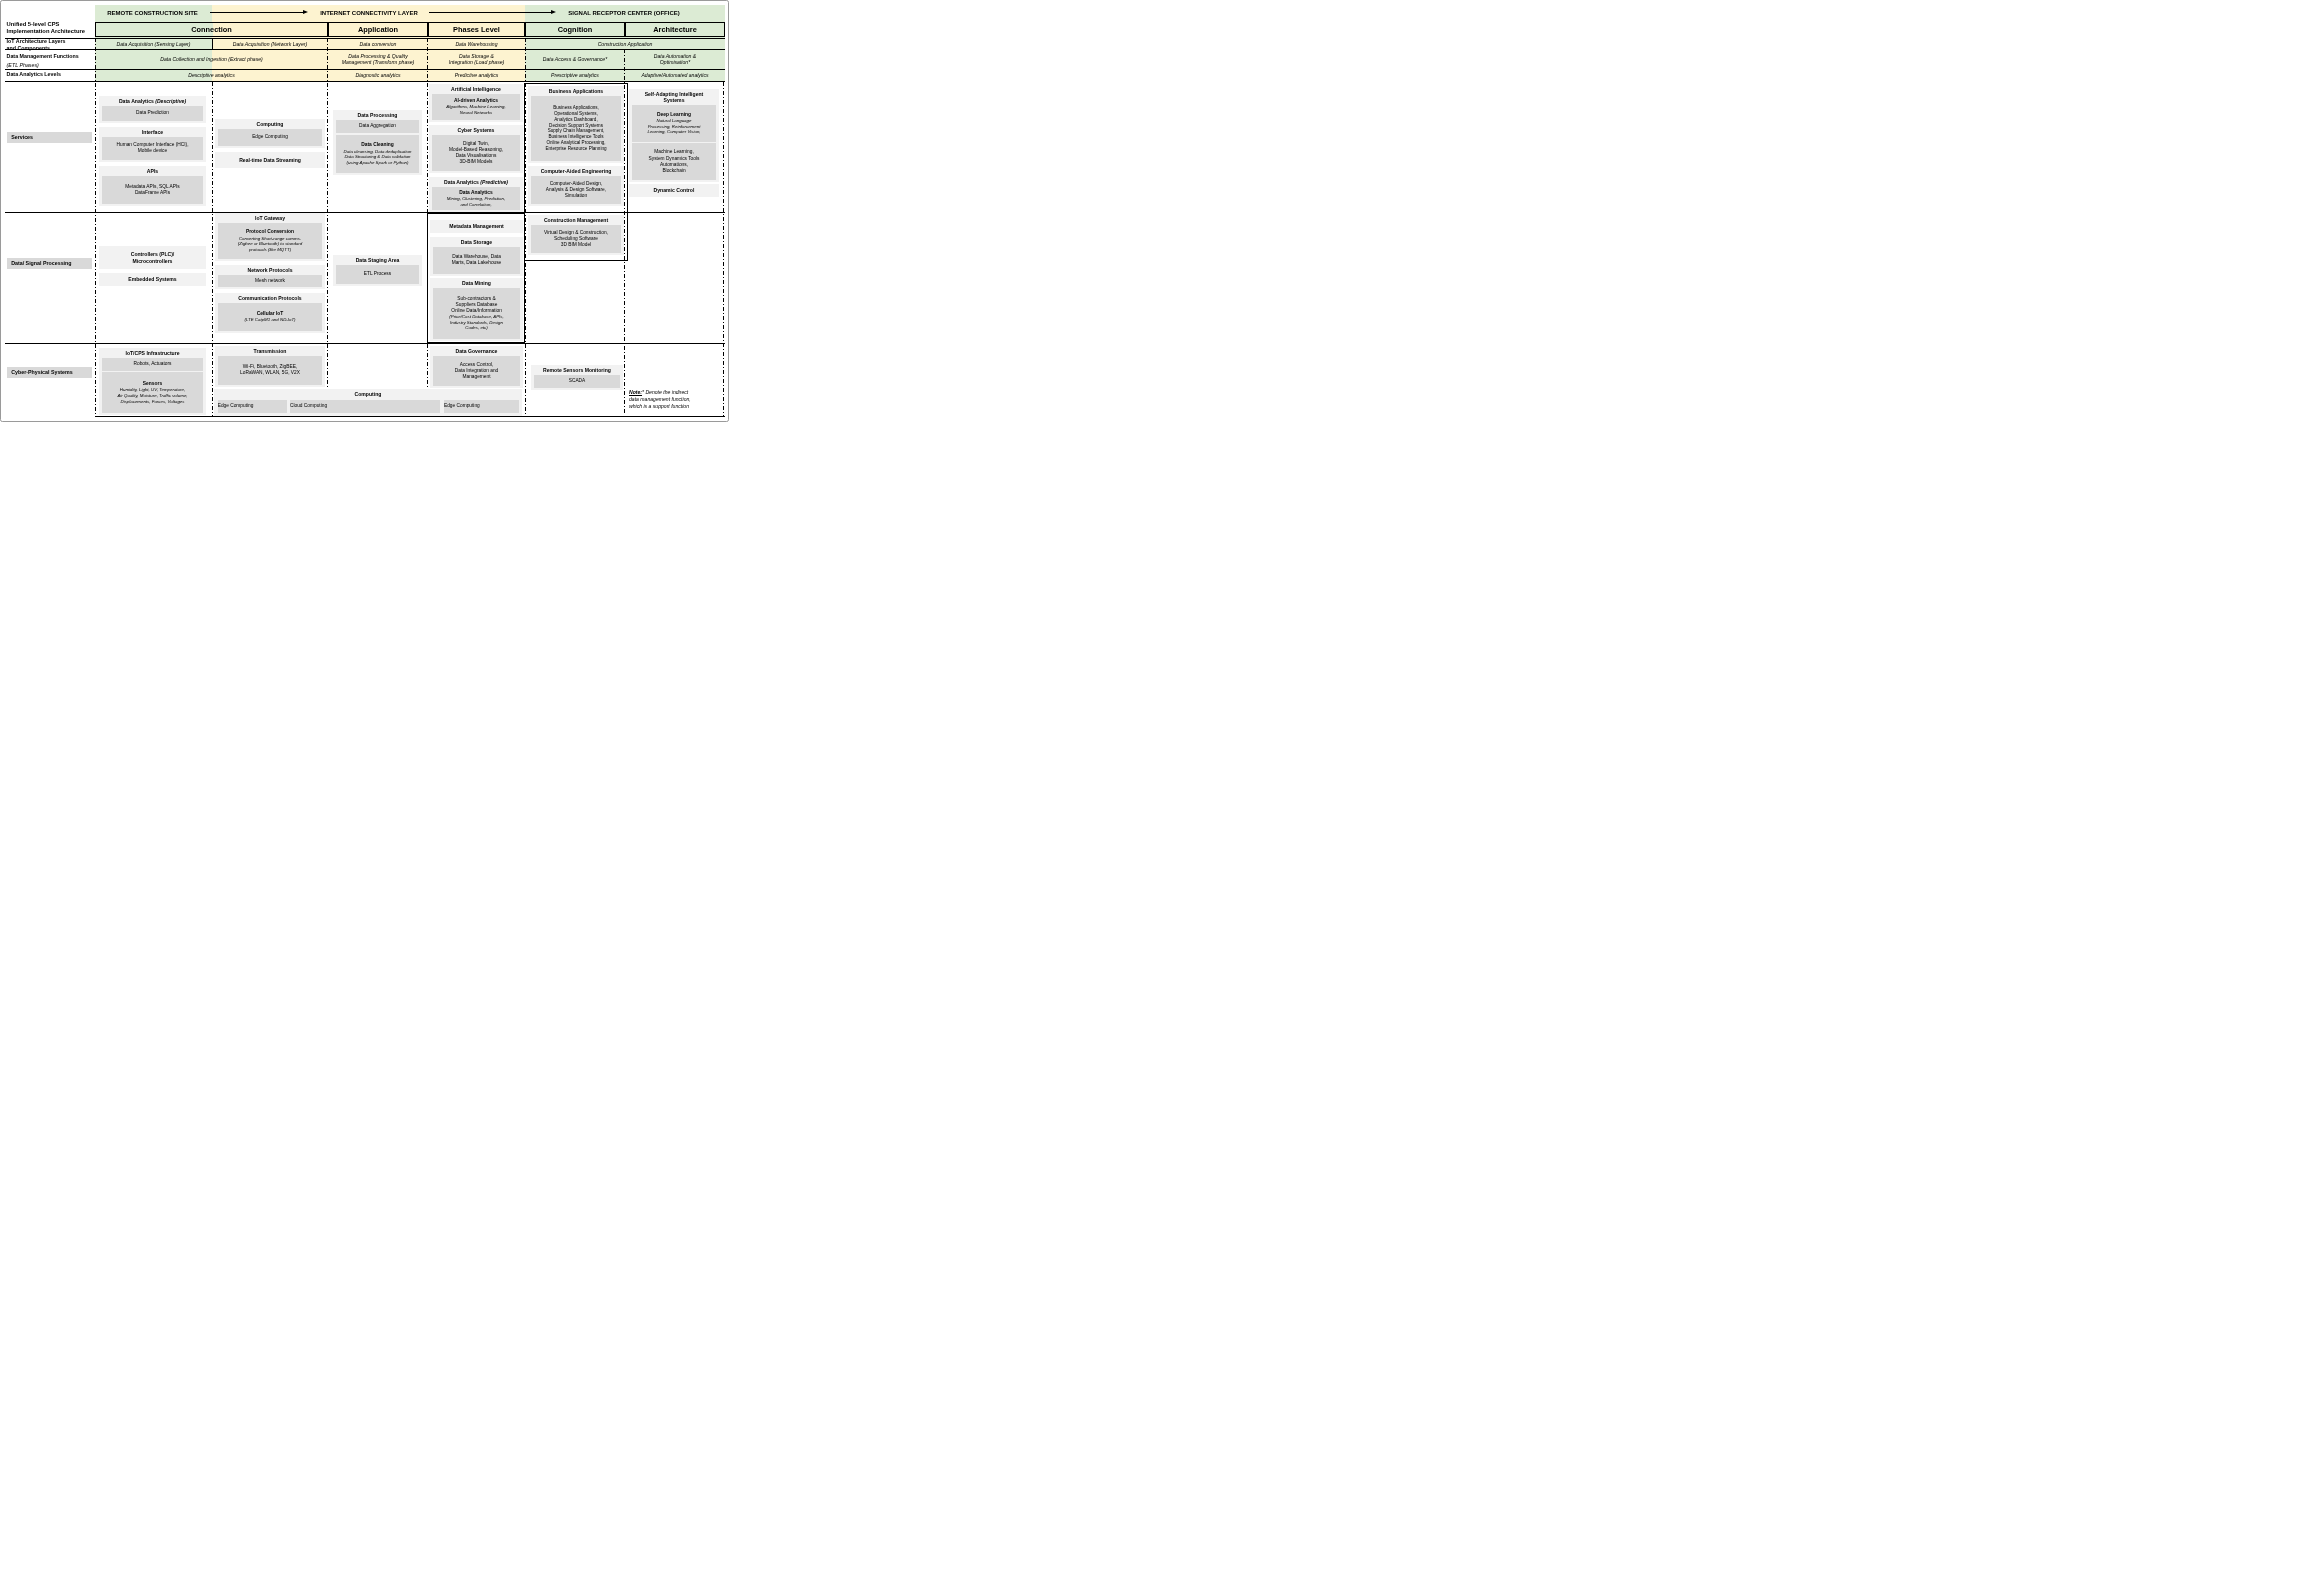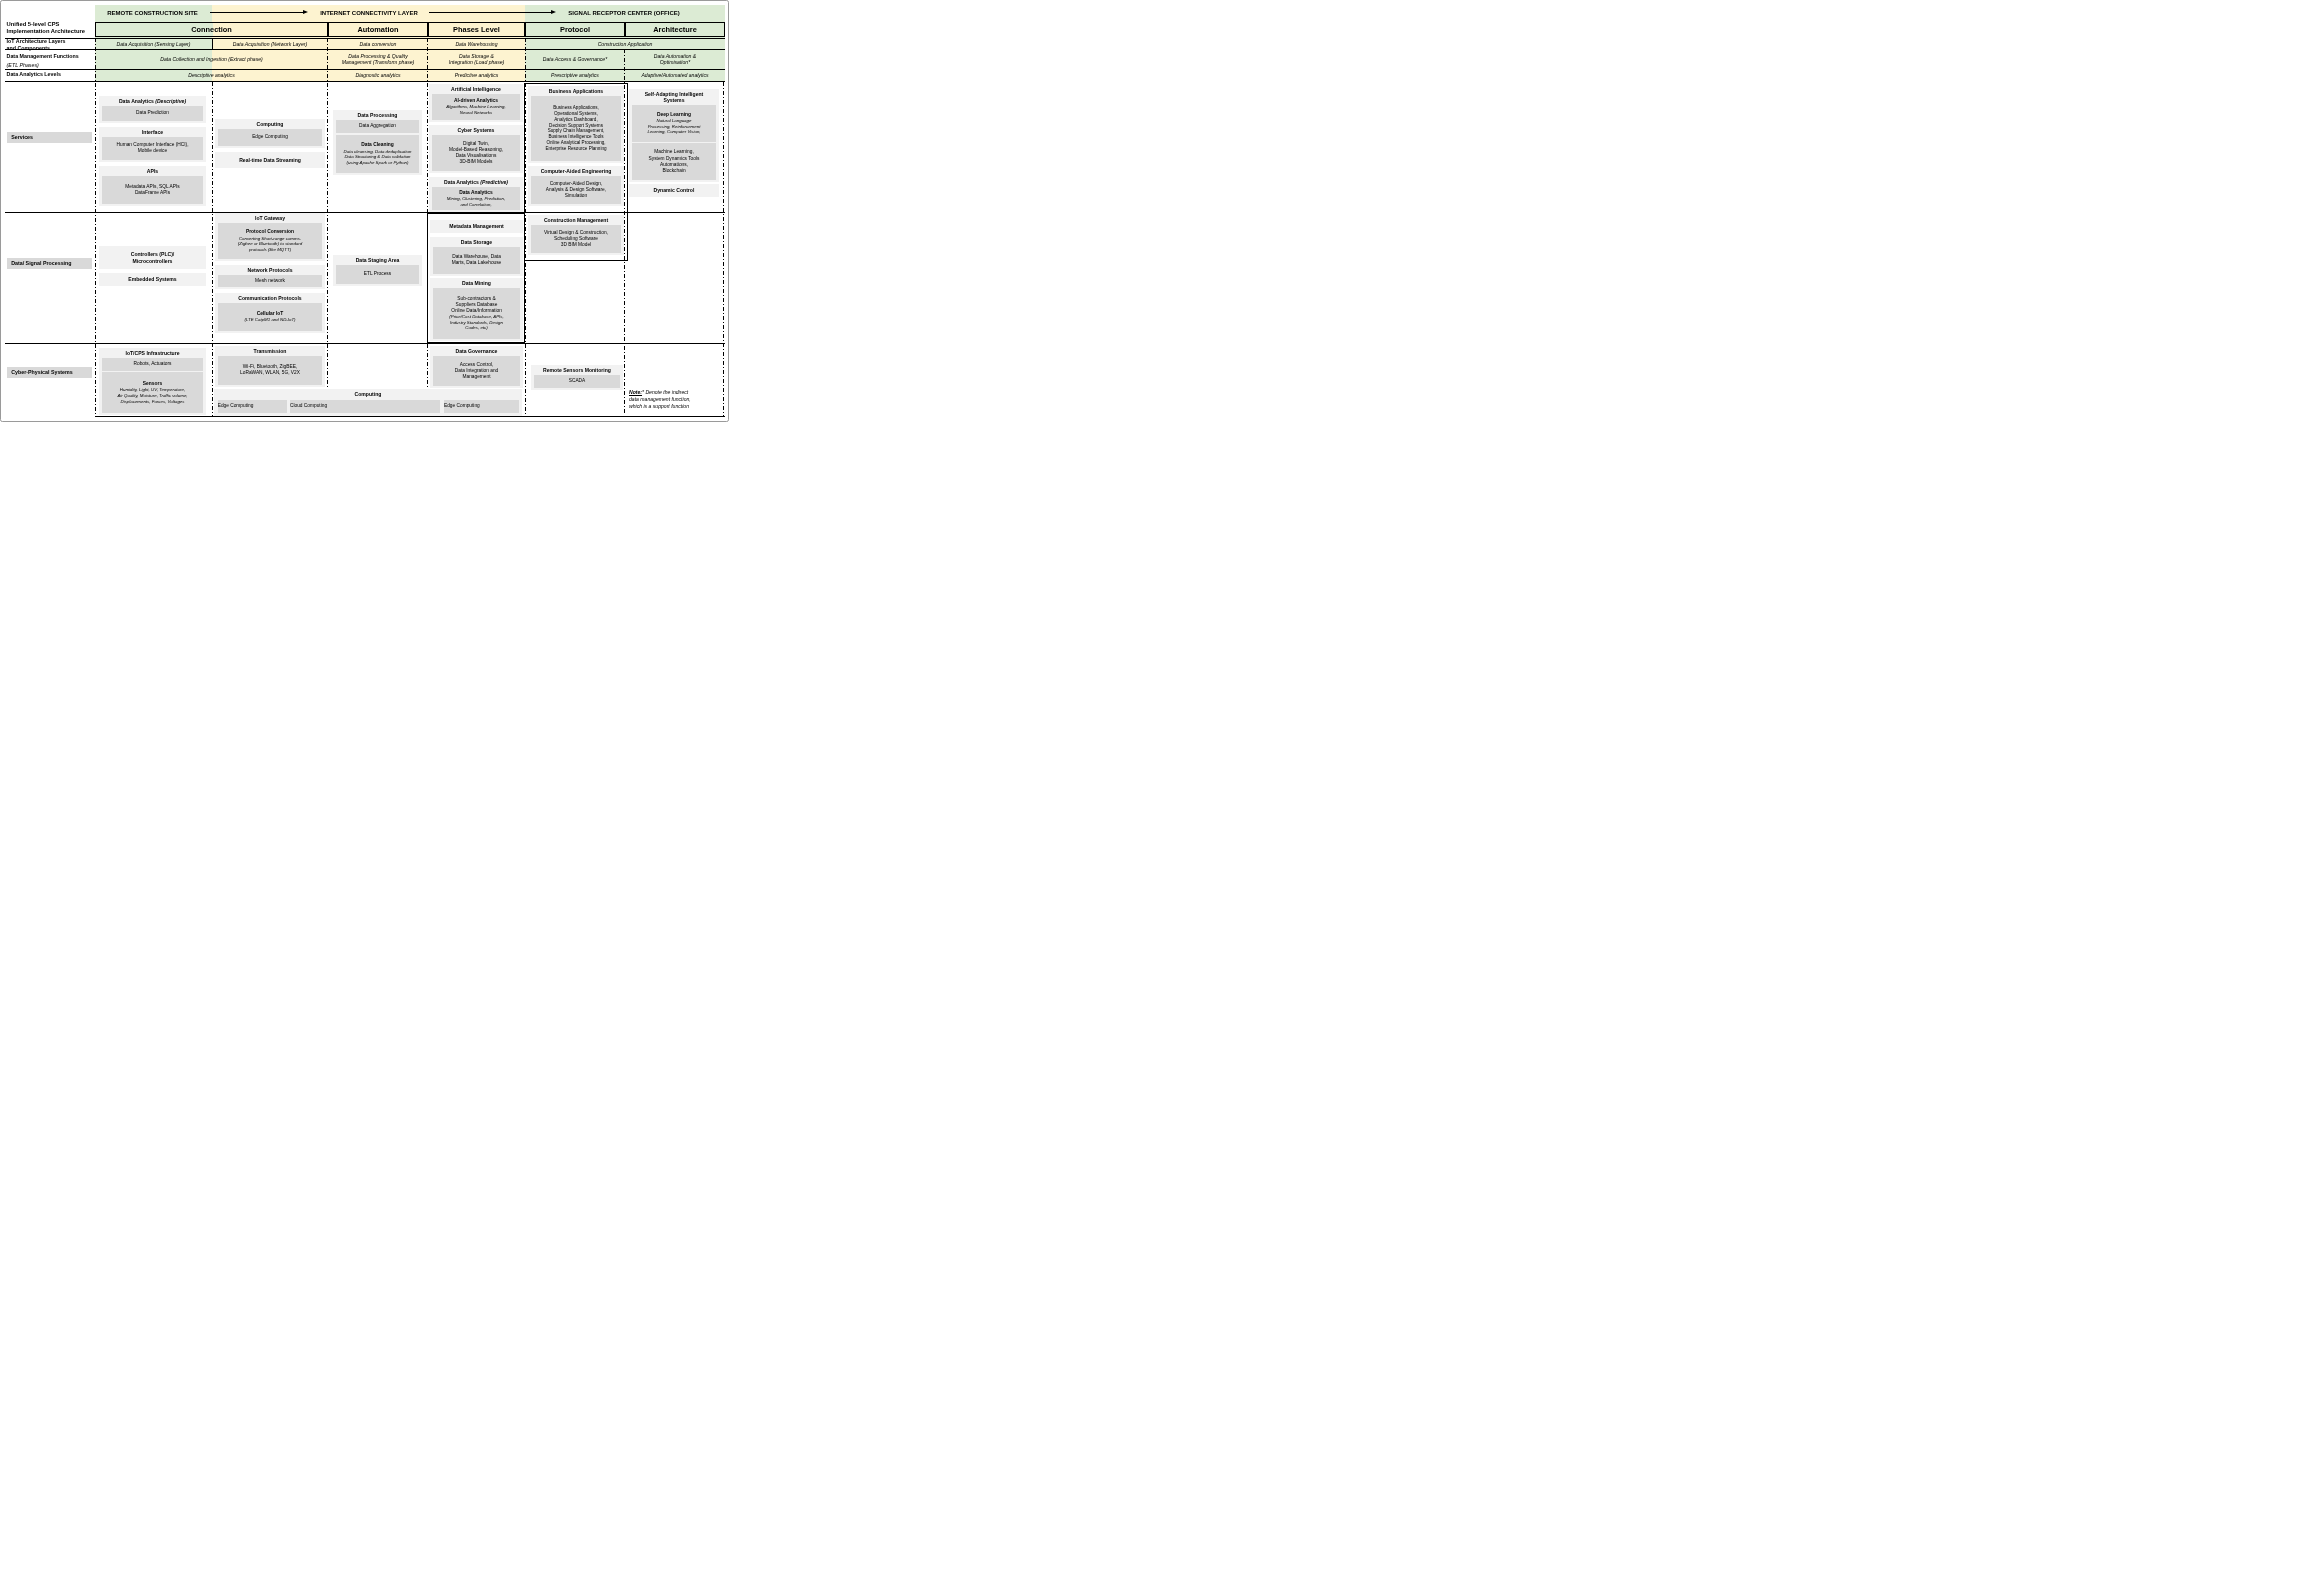--- a/index.html
+++ b/index.html
@@ -46,23 +46,23 @@
   <div class="abs">
     <div class="abs arrowline" style="left:428px;top:10.7px;width:122px"></div>
     <div class="abs arrowhead" style="left:550px;top:8.6px"></div>
   </div>
   <div class="abs bandlbl" style="left:555px;top:4.6px;width:136px;height:14px">SIGNAL RECEPTOR CENTER (OFFICE)</div>
 
   <div class="abs lbl ml" style="left:5.6px;top:19.5px;width:87px;font-size:5.8px">Unified 5-level CPS
 Implementation Architecture</div>
 
   <div class="abs lvl" style="left:94px;width:233px;background:linear-gradient(90deg,#dcebd4 0 117px,#fdf3d0 117px)">Connection</div>
-  <div class="abs lvl" style="left:327px;width:100px">Automation</div>
+  <div class="abs lvl" style="left:327px;width:100px">Application</div>
   <div class="abs lvl" style="left:427px;width:97px">Phases Level</div>
-  <div class="abs lvl" style="left:524px;width:100px">Protocol</div>
+  <div class="abs lvl" style="left:524px;width:100px">Cognition</div>
   <div class="abs lvl" style="left:624px;width:100px">Architecture</div>
 
   <div class="abs lbl ml" style="left:5.6px;top:37px;width:88px">IoT Architecture Layers
 and Components.</div>
   <div class="abs hcell" style="left:94px;top:37px;width:117px;height:11px">Data Acquisition (Sensing Layer)</div>
   <div class="abs hcell" style="left:211px;top:37px;width:116px;height:11px">Data Acquisition (Network Layer)</div>
   <div class="abs hcell" style="left:327px;top:37px;width:100px;height:11px">Data conversion</div>
   <div class="abs hcell" style="left:427px;top:37px;width:97px;height:11px">Data Warehousing</div>
   <div class="abs hcell" style="left:524px;top:37px;width:200px;height:11px">Construction Application</div>
 

